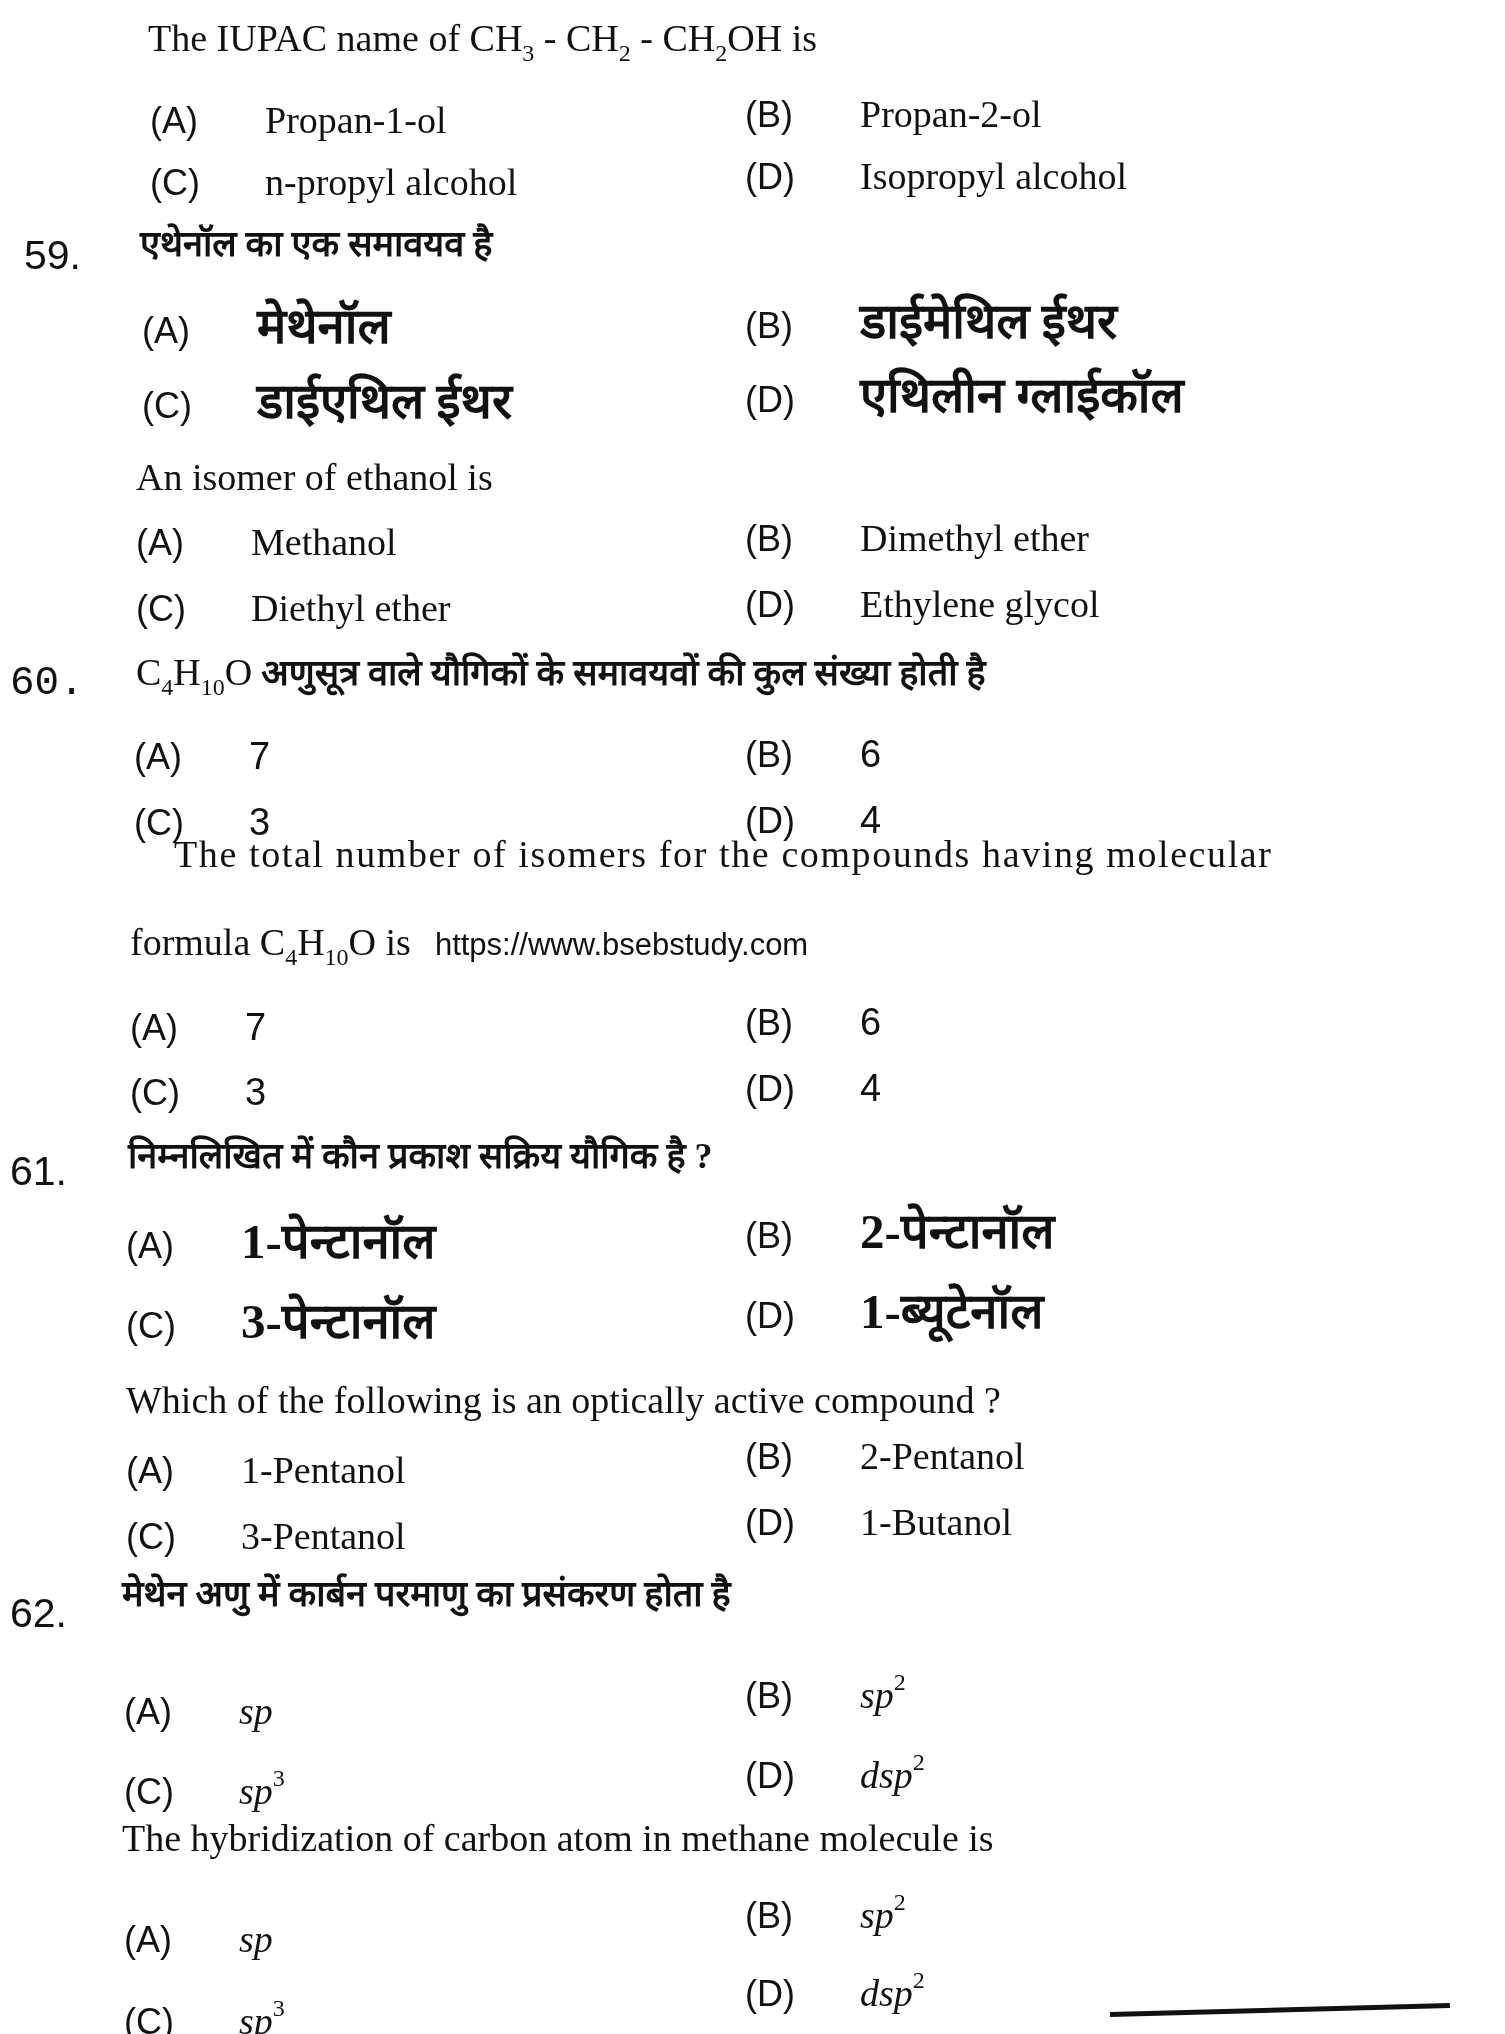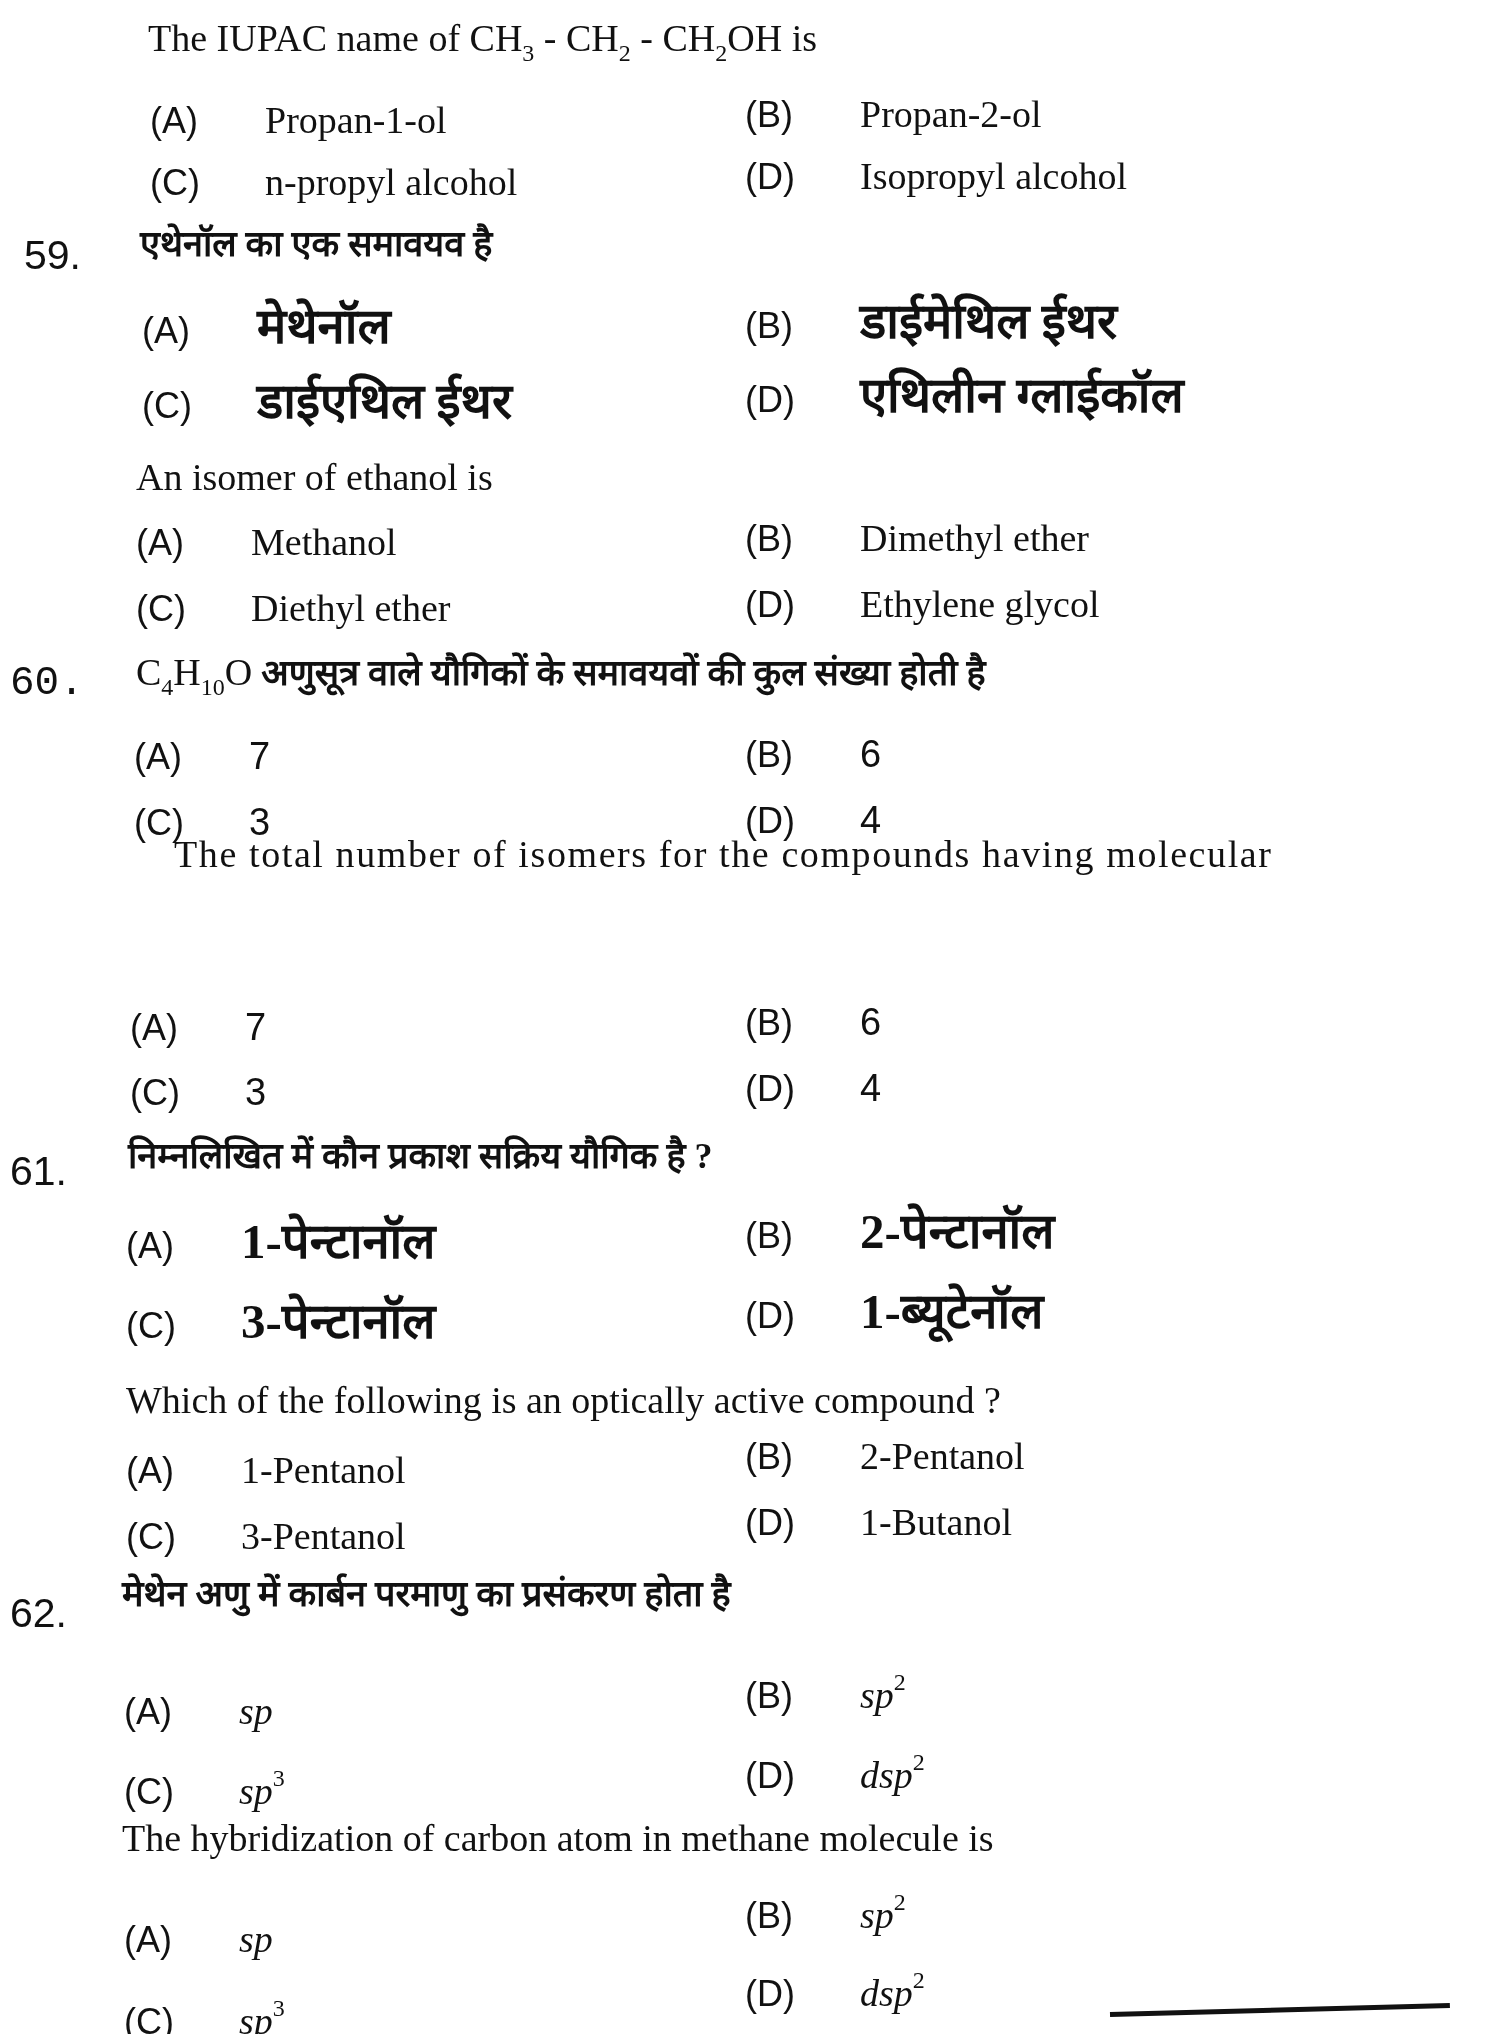--- a/index.html
+++ b/index.html
@@ -52,20 +52,23 @@
   <div class="qnum" style="left:10px; top:660px;font-family:Liberation Mono, monospace;">60.</div>
   <div class="line" style="left:136px; top:650px;">
     <span>C</span><sub>4</sub><span>H</span><sub>10</sub><span>O</span><span class="hindi"> अणुसूत्र वाले यौगिकों के समावयवों की कुल संख्या होती है</span>
   </div>
   <div class="opt sans" style="left:134px; top:734px;"><span class="lbl">(A)</span><span class="val sans">7</span></div>
   <div class="opt sans" style="left:745px; top:732px;"><span class="lbl">(B)</span><span class="val sans">6</span></div>
   <div class="opt sans" style="left:134px; top:800px;"><span class="lbl">(C)</span><span class="val sans">3</span></div>
   <div class="opt sans" style="left:745px; top:798px;"><span class="lbl">(D)</span><span class="val sans">4</span></div>
 
   <div class="line" style="left:130px; top:832px; letter-spacing:1.6px;margin-left:44px;">The total number of isomers for the compounds having molecular</div>
+  <div class="line" style="left:130px; top:920px;">
+    <span>formula C</span><sub>4</sub><span>H</span><sub>10</sub><span>O is</span><span class="url">https://www.bsebstudy.com</span>
+  </div>
   <div class="opt sans" style="left:130px; top:1005px;"><span class="lbl">(A)</span><span class="val sans">7</span></div>
   <div class="opt sans" style="left:745px; top:1000px;"><span class="lbl">(B)</span><span class="val sans">6</span></div>
   <div class="opt sans" style="left:130px; top:1070px;"><span class="lbl">(C)</span><span class="val sans">3</span></div>
   <div class="opt sans" style="left:745px; top:1066px;"><span class="lbl">(D)</span><span class="val sans">4</span></div>
 
   <div class="qnum" style="left:10px; top:1148px;">61.</div>
   <div class="line hindi" style="left:128px; top:1134px;text-align:right;">निम्नलिखित में कौन प्रकाश सक्रिय यौगिक है ?</div>
   <div class="opt" style="left:126px; top:1220px;"><span class="lbl">(A)</span><span class="val hindi">1-पेन्टानॉल</span></div>
   <div class="opt" style="left:745px; top:1210px;"><span class="lbl">(B)</span><span class="val hindi">2-पेन्टानॉल</span></div>
   <div class="opt" style="left:126px; top:1300px;"><span class="lbl">(C)</span><span class="val hindi">3-पेन्टानॉल</span></div>

